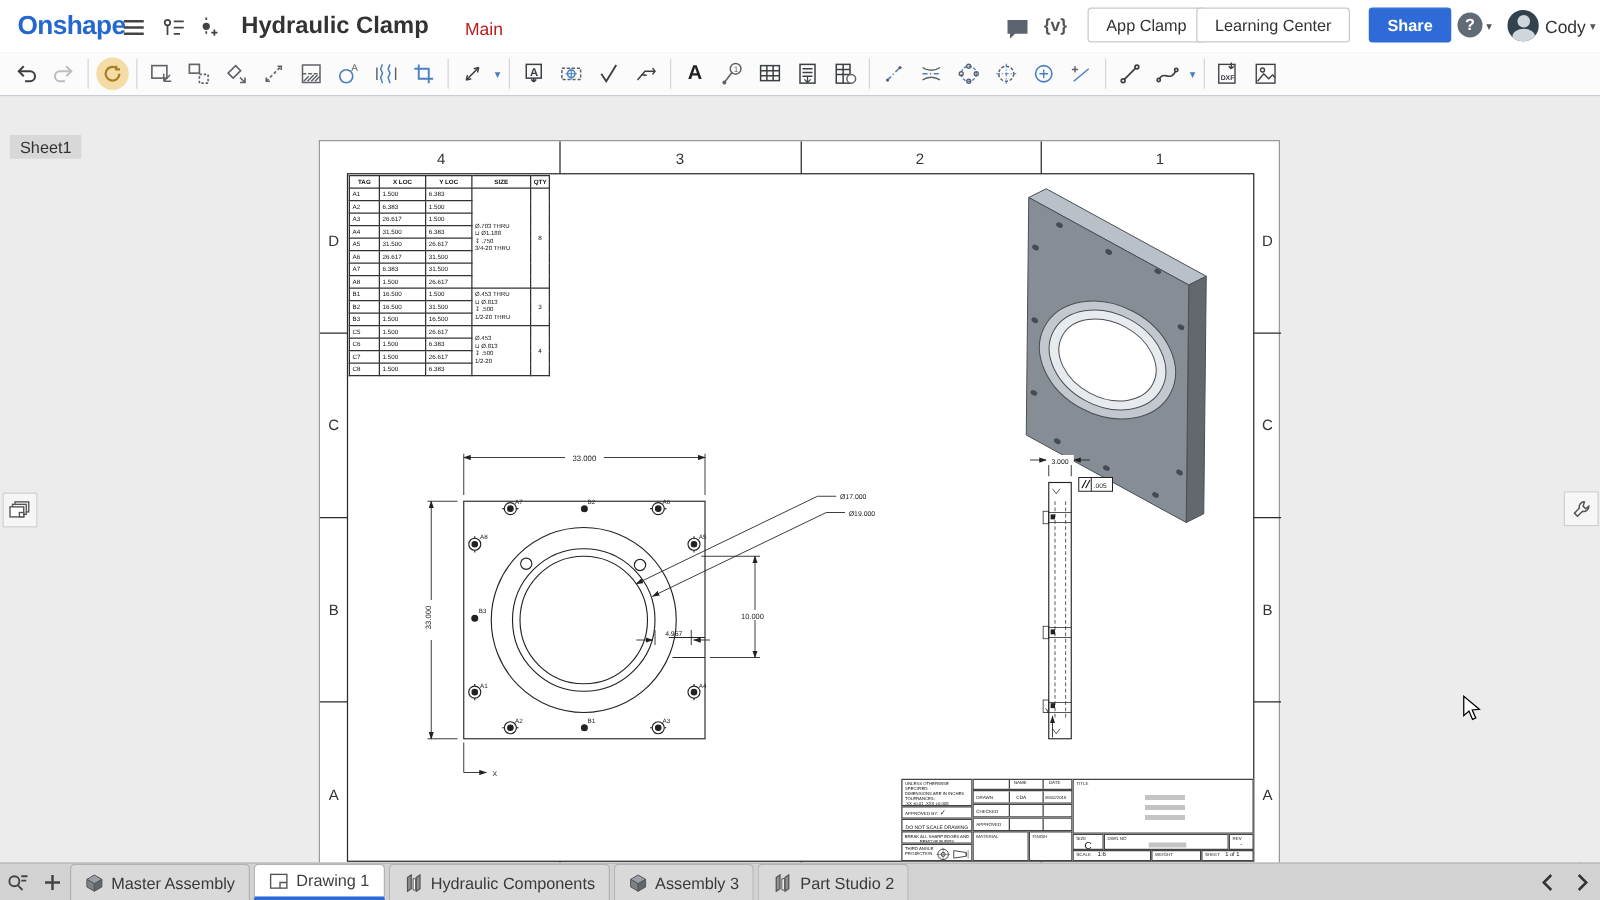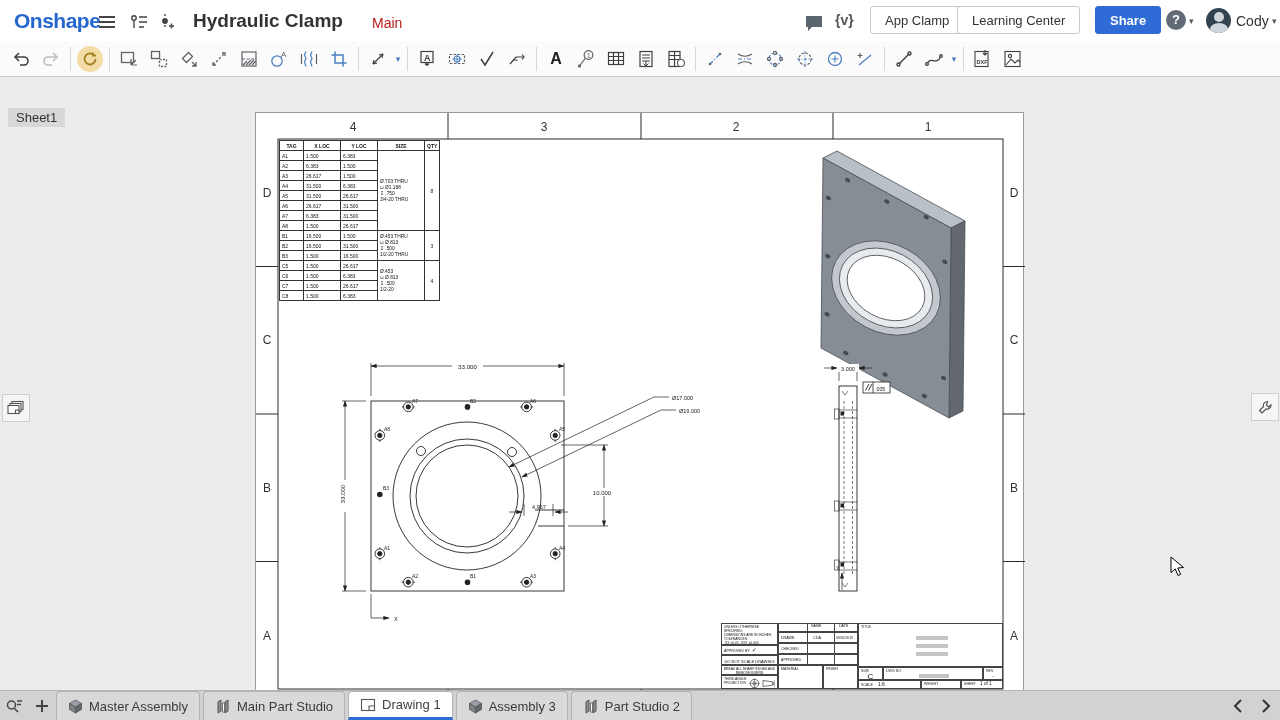--- a/index.html
+++ b/index.html
@@ -758,34 +758,34 @@
         </svg>
     </div>
     <div class="tab">
       <svg width="15" height="15">
           <polygon points="7.5,1 13.5,4.5 7.5,8 1.5,4.5" fill="#9aa0a6" stroke="#555" stroke-width="0.8"></polygon>
           <polygon points="1.5,4.5 7.5,8 7.5,14 1.5,10.5" fill="#7d8288" stroke="#555" stroke-width="0.8"></polygon>
           <polygon points="13.5,4.5 7.5,8 7.5,14 13.5,10.5" fill="#62676d" stroke="#555" stroke-width="0.8"></polygon>
         </svg>
       <span>Master Assembly</span>
     </div>
+    <div class="tab active">
+      <svg width="16" height="14" fill="none" stroke="#555" stroke-width="1.1">
+          <rect x="1.5" y="1.5" width="13" height="11"></rect>
+          <path d="M9 12.5V8h5.5"></path>
+        </svg>
+      <span>Drawing 1</span>
+    </div>
     <div class="tab">
       <svg width="16" height="15" fill="none" stroke="#555" stroke-width="1">
           <path d="M3 3l3-2v11l-3 2z" fill="#8a8f94"></path>
           <path d="M10 3l3-2v11l-3 2z" fill="#8a8f94"></path>
           <path d="M7.5 4h2v9h-2z" fill="#fff" stroke-width="0.8"></path>
         </svg>
-      <span>Main Part Studio</span>
-    </div>
-    <div class="tab active">
-      <svg width="16" height="14" fill="none" stroke="#555" stroke-width="1.1">
-          <rect x="1.5" y="1.5" width="13" height="11"></rect>
-          <path d="M9 12.5V8h5.5"></path>
-        </svg>
-      <span>Drawing 1</span>
+      <span>Hydraulic Components</span>
     </div>
     <div class="tab">
       <svg width="15" height="15">
           <polygon points="7.5,1 13.5,4.5 7.5,8 1.5,4.5" fill="#9aa0a6" stroke="#555" stroke-width="0.8"></polygon>
           <polygon points="1.5,4.5 7.5,8 7.5,14 1.5,10.5" fill="#7d8288" stroke="#555" stroke-width="0.8"></polygon>
           <polygon points="13.5,4.5 7.5,8 7.5,14 13.5,10.5" fill="#62676d" stroke="#555" stroke-width="0.8"></polygon>
         </svg>
       <span>Assembly 3</span>
     </div>
     <div class="tab">

